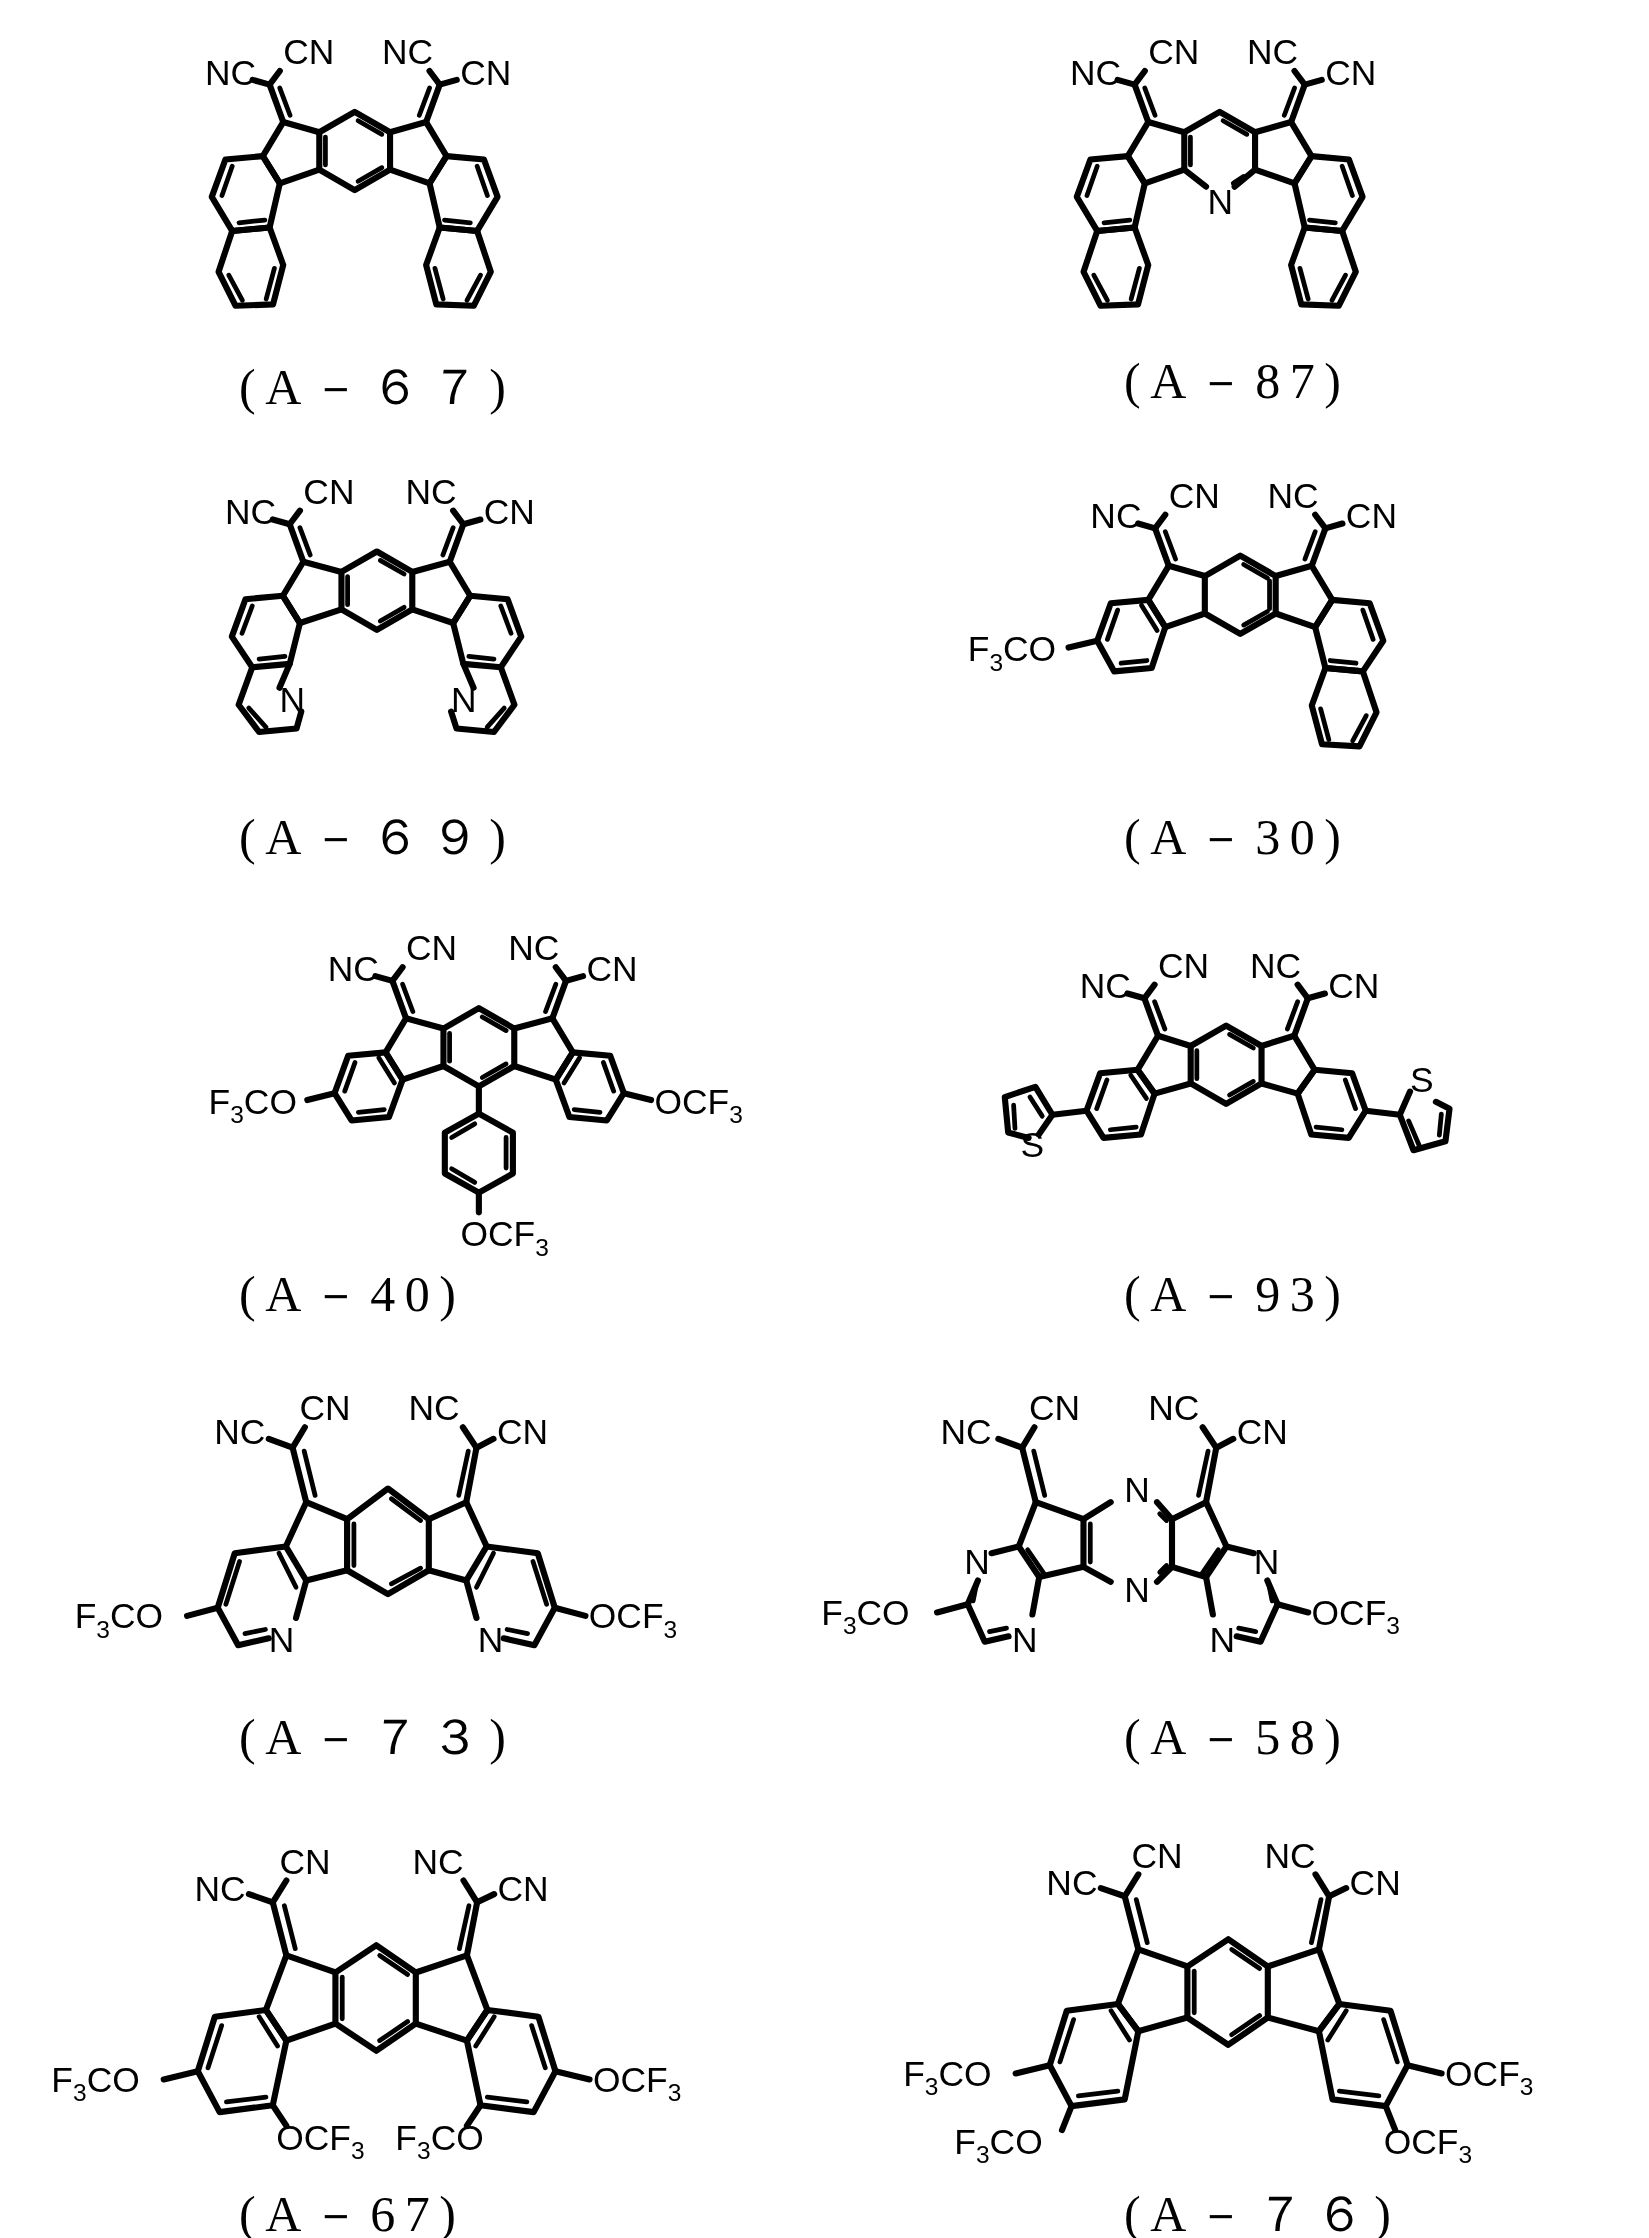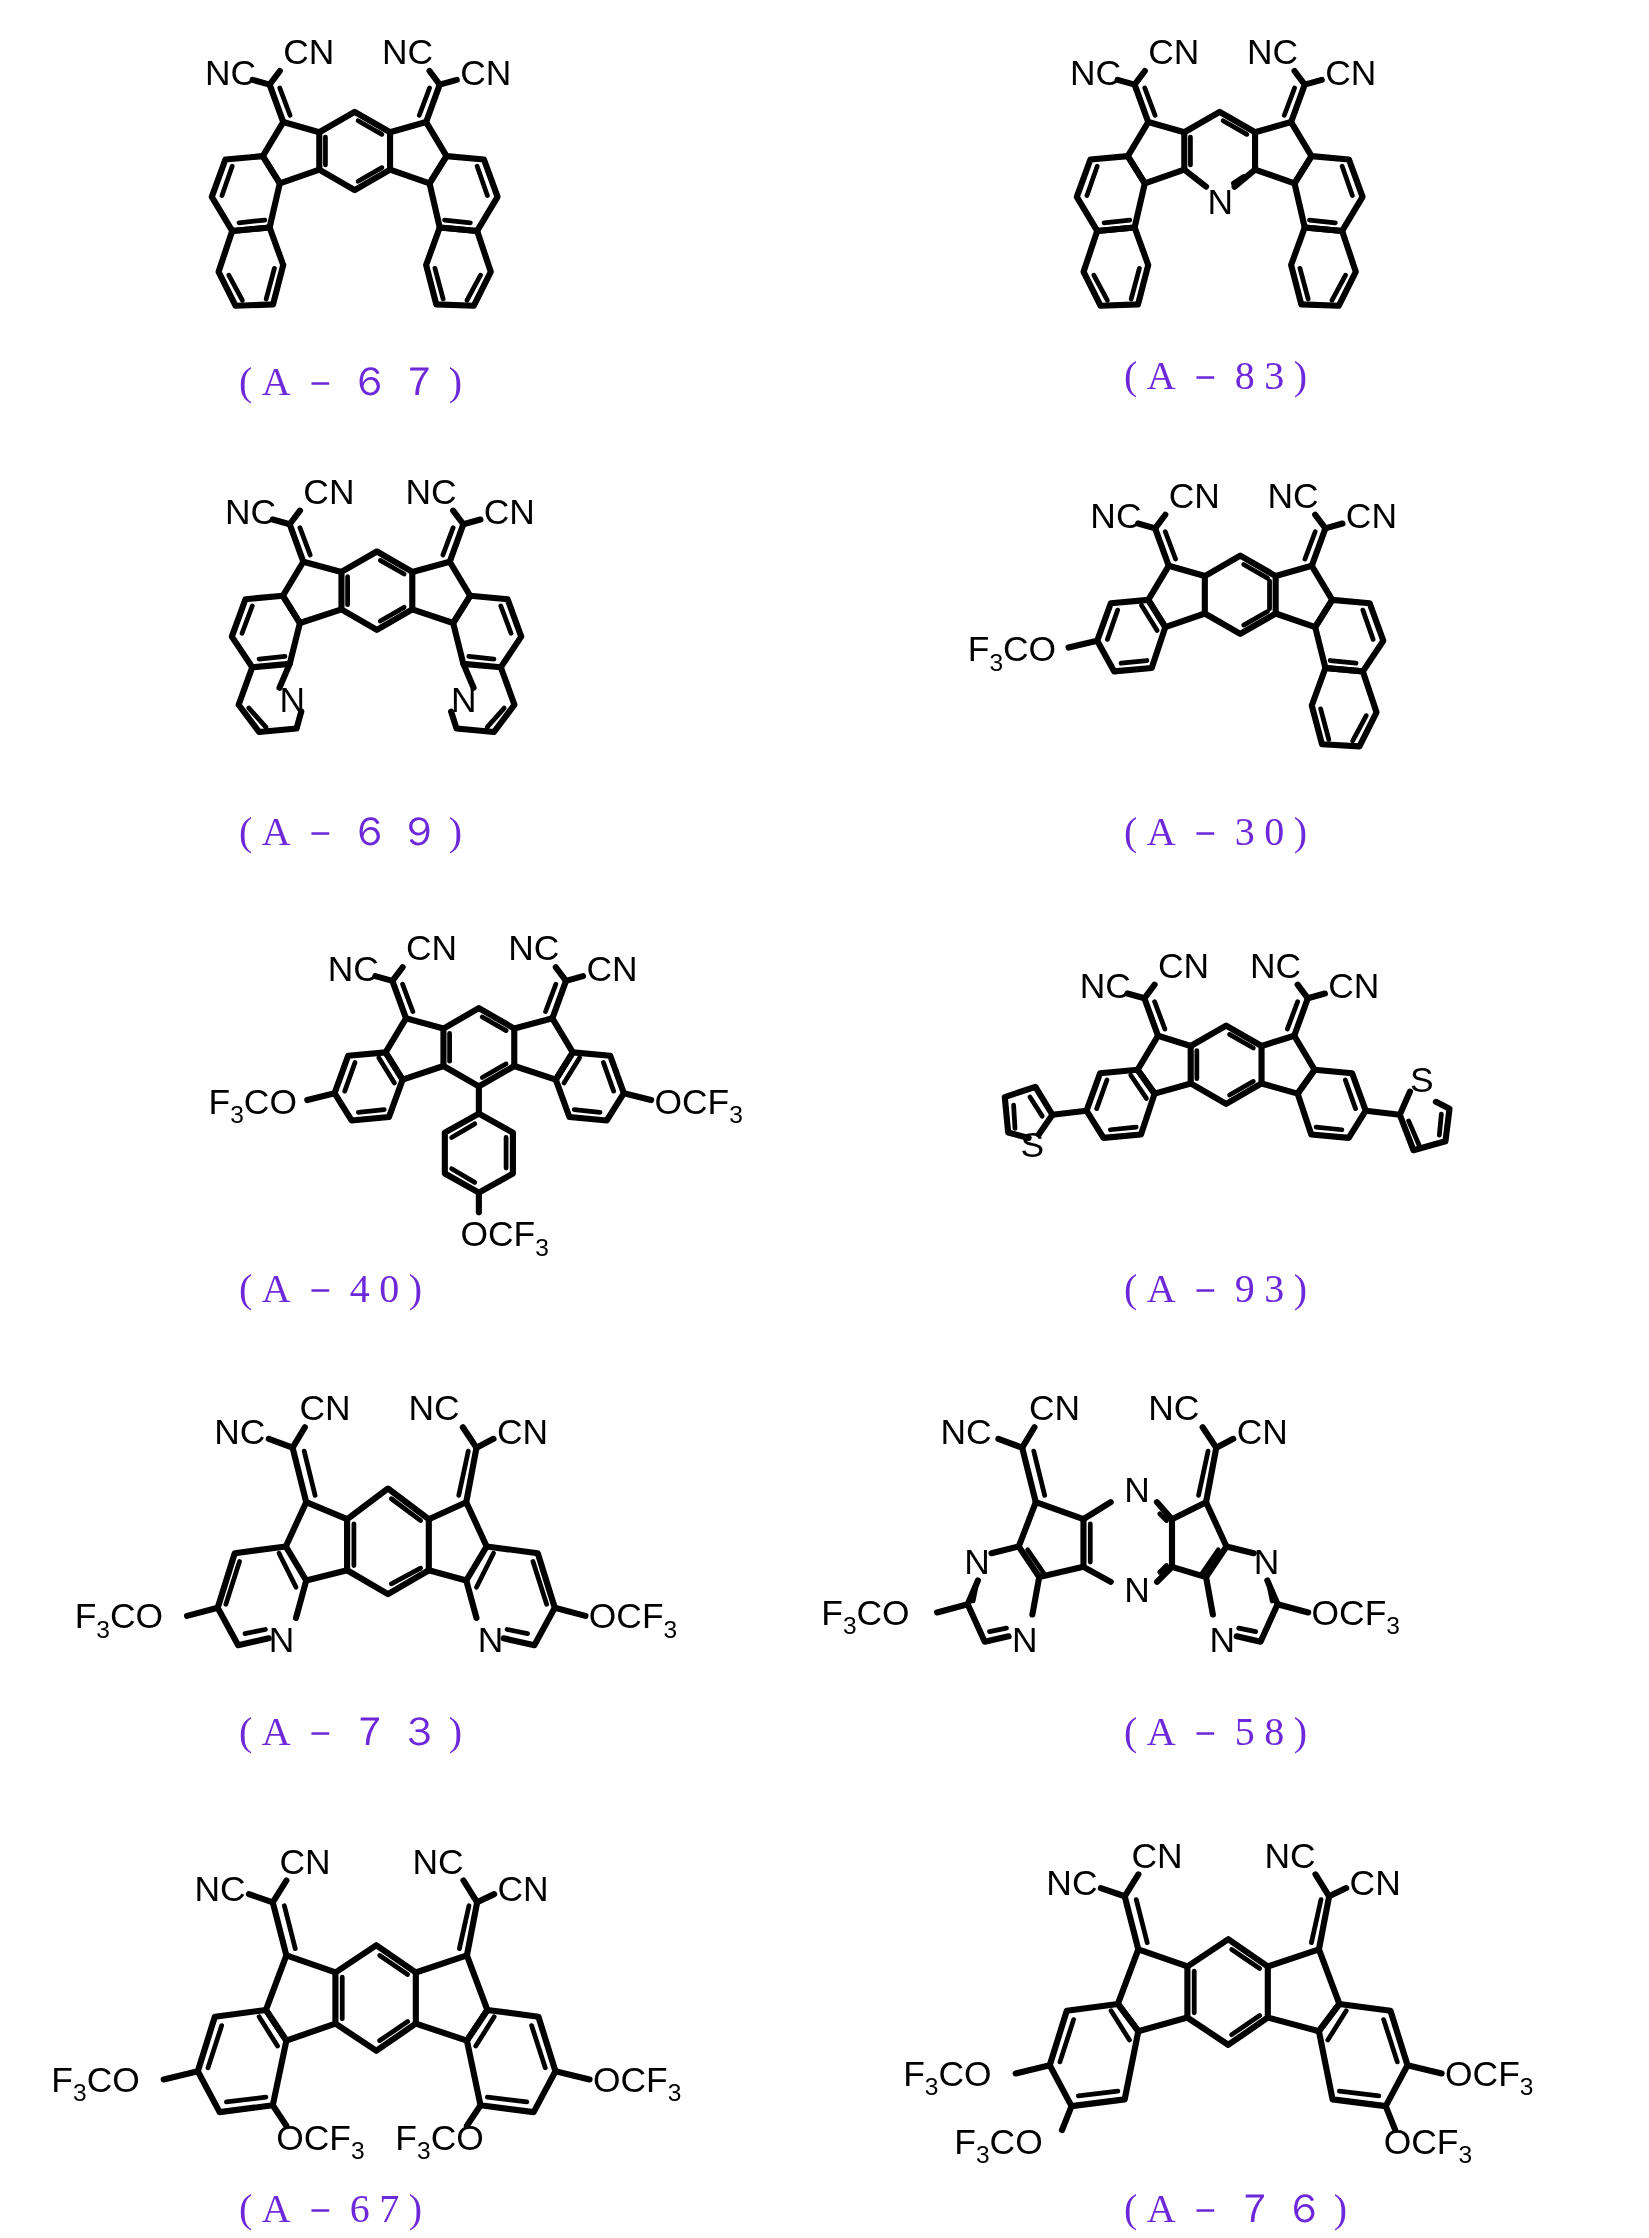--- a/index.html
+++ b/index.html
@@ -3,21 +3,21 @@
 <meta charset="utf-8">
 <style>
   html,body{margin:0;padding:0;background:#ffffff;}
   body{width:1650px;height:2239px;position:relative;overflow:hidden;font-family:"Liberation Sans",sans-serif;}
   .page{position:absolute;left:0;top:0;width:1446px;height:2239px;}
   svg.mol{position:absolute;overflow:visible;}
   svg.mol line, svg.mol polyline, svg.mol polygon{stroke:#000;stroke-width:9;fill:none;stroke-linecap:round;stroke-linejoin:round;}
   svg.mol .dbl{stroke-width:7;}
   svg.mol text{font-family:"Liberation Sans",sans-serif;font-size:52px;fill:#000;}
   svg.mol text .sub{font-size:36px;}
-  .label{position:absolute;font-family:"Liberation Serif",serif;font-size:40px;color:#6d28d9;letter-spacing:9.5px;white-space:nowrap;}
+  .label{position:absolute;font-family:"Liberation Serif",serif;font-size:50px;color:#000000;letter-spacing:9.5px;white-space:nowrap;}
 </style>
 </head>
 <body>
 
 <div class="page">
 
   <svg class="mol" style="left:184px;top:20.4px" width="423" height="313" viewBox="0 0 620 460">
 
     <text x="30" y="95">NC</text>
     <text x="145" y="65">CN</text>
@@ -84,21 +84,21 @@
     <polygon points="70,310 50,370 75,420 130,418 145,360 125,305"></polygon>
     <line class="dbl" x1="65" y1="375" x2="85" y2="412"></line>
     <line class="dbl" x1="132" y1="365" x2="120" y2="410"></line>
     <polygon points="385,200 440,205 460,260 430,310 375,305 360,240"></polygon>
     <line class="dbl" x1="430" y1="215" x2="445" y2="258"></line>
     <line class="dbl" x1="382" y1="294" x2="420" y2="298"></line>
     <polygon points="430,310 450,370 425,420 370,418 355,360 375,305"></polygon>
     <line class="dbl" x1="435" y1="375" x2="415" y2="412"></line>
     <line class="dbl" x1="368" y1="365" x2="380" y2="410"></line>
   </svg>
-  <div class="label" style="left:1124px;top:348px">(A－83)</div>
+  <div class="label" style="left:1124px;top:348px">(A－87)</div>
 
   <svg class="mol" style="left:211px;top:463px" width="423" height="286" viewBox="0 0 620 420">
     <text x="20" y="90">NC</text>
     <text x="135" y="60">CN</text>
     <line x1="90" y1="83" x2="115" y2="90"></line>
       <line x1="115" y1="90" x2="130" y2="70"></line>
     <line x1="115" y1="90" x2="135" y2="145"></line>
       <line class="dbl" x1="130" y1="95" x2="145" y2="135"></line>
     <text x="285" y="60">NC</text>
     <text x="400" y="90">CN</text>

